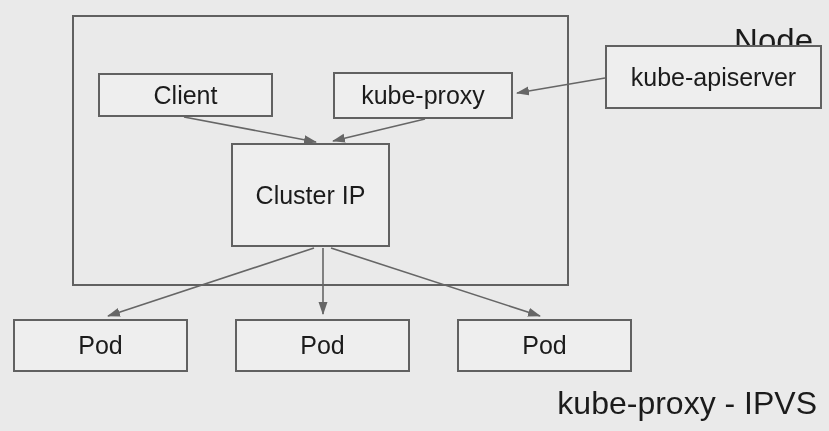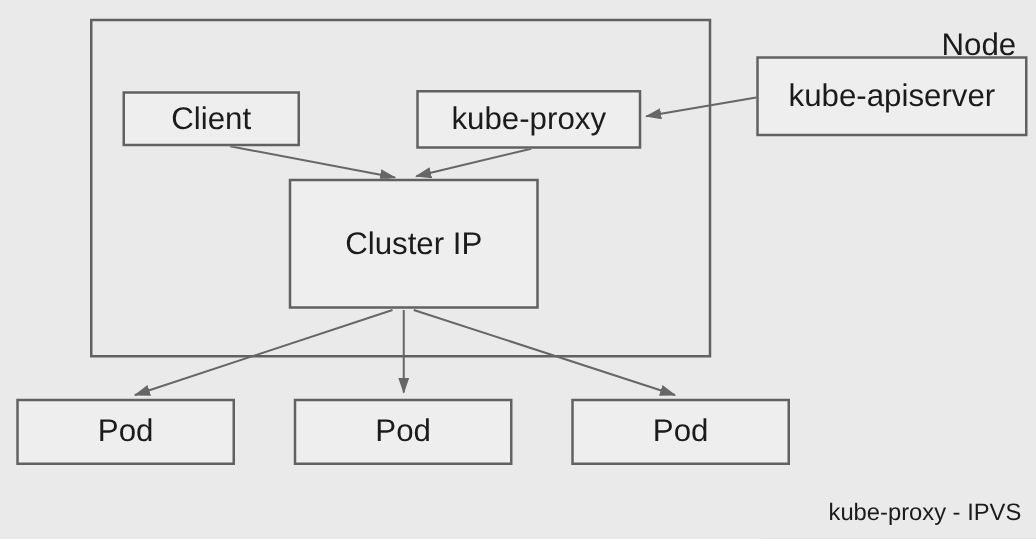--- a/index.html
+++ b/index.html
@@ -33,43 +33,43 @@
     position: absolute;
     box-sizing: border-box;
     border: 2px solid #616161;
     background: transparent;
     z-index: 1;
   }
   .group-label {
     position: absolute;
     top: 22px;
     right: 16px;
-    font-size: 25px;
+    font-size: 33px;
     z-index: 2;
   }
   .edges-layer {
     position: absolute;
     left: 0;
     top: 0;
     z-index: 2;
     pointer-events: none;
   }
   .caption {
     position: absolute;
     right: 12px;
     bottom: 9px;
-    font-size: 19px;
+    font-size: 32px;
     z-index: 3;
   }
   
   .node-box        { left: 72px;  top: 15px;  width: 497px; height: 271px; }
-  .client-box      { left: 98px;  top: 73px;  width: 142px; height: 44px;  }
+  .client-box      { left: 98px;  top: 73px;  width: 175px; height: 44px;  }
   .kube-proxy-box  { left: 333px; top: 72px;  width: 180px; height: 47px;  }
   .apiserver-box   { left: 605px; top: 45px;  width: 217px; height: 64px;  }
-  .cluster-ip-box  { left: 231px; top: 143px; width: 200px; height: 104px; }
+  .cluster-ip-box  { left: 231px; top: 143px; width: 159px; height: 104px; }
   .pod-1 { left: 13px;  top: 319px; width: 175px; height: 53px; }
   .pod-2 { left: 235px; top: 319px; width: 175px; height: 53px; }
   .pod-3 { left: 457px; top: 319px; width: 175px; height: 53px; }
 </style>
 </head>
 <body>
 
 <div class="canvas">
 
   <div class="group-box node-box"></div>

